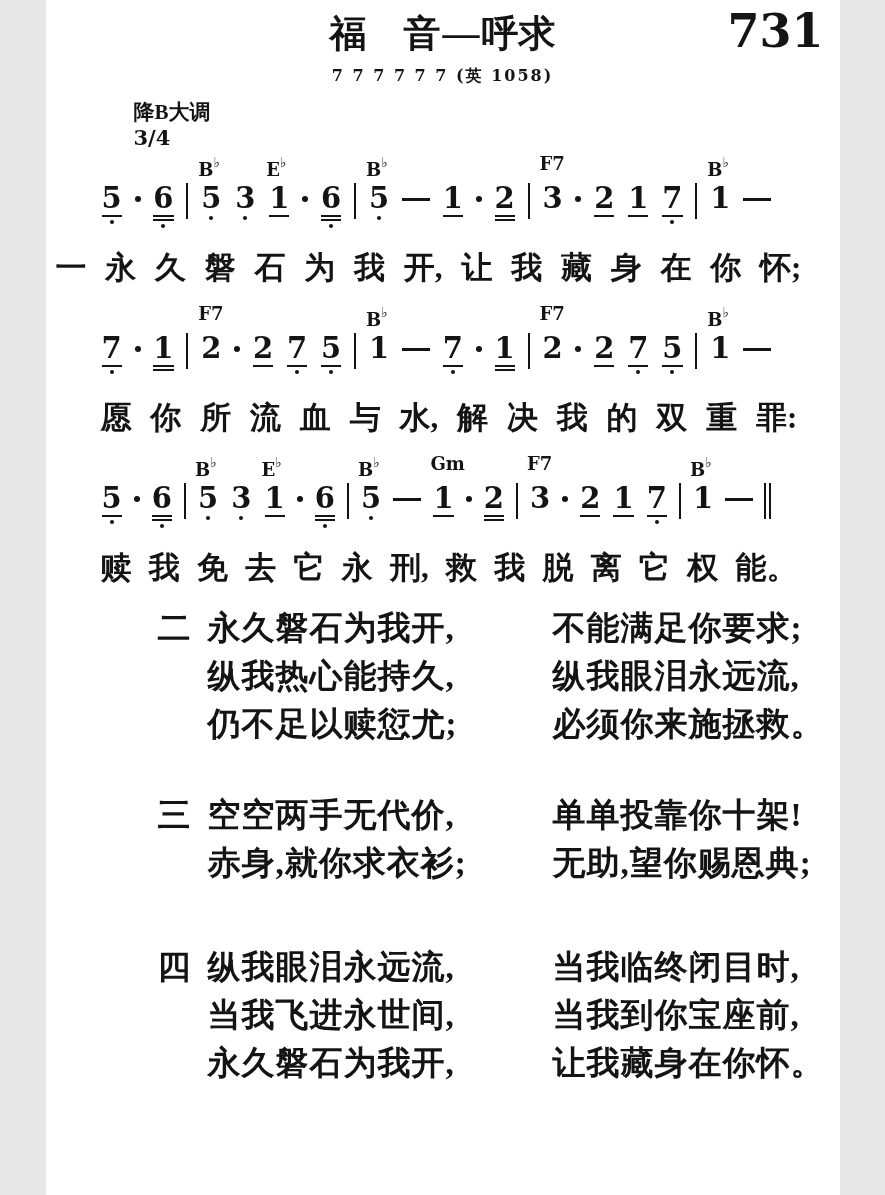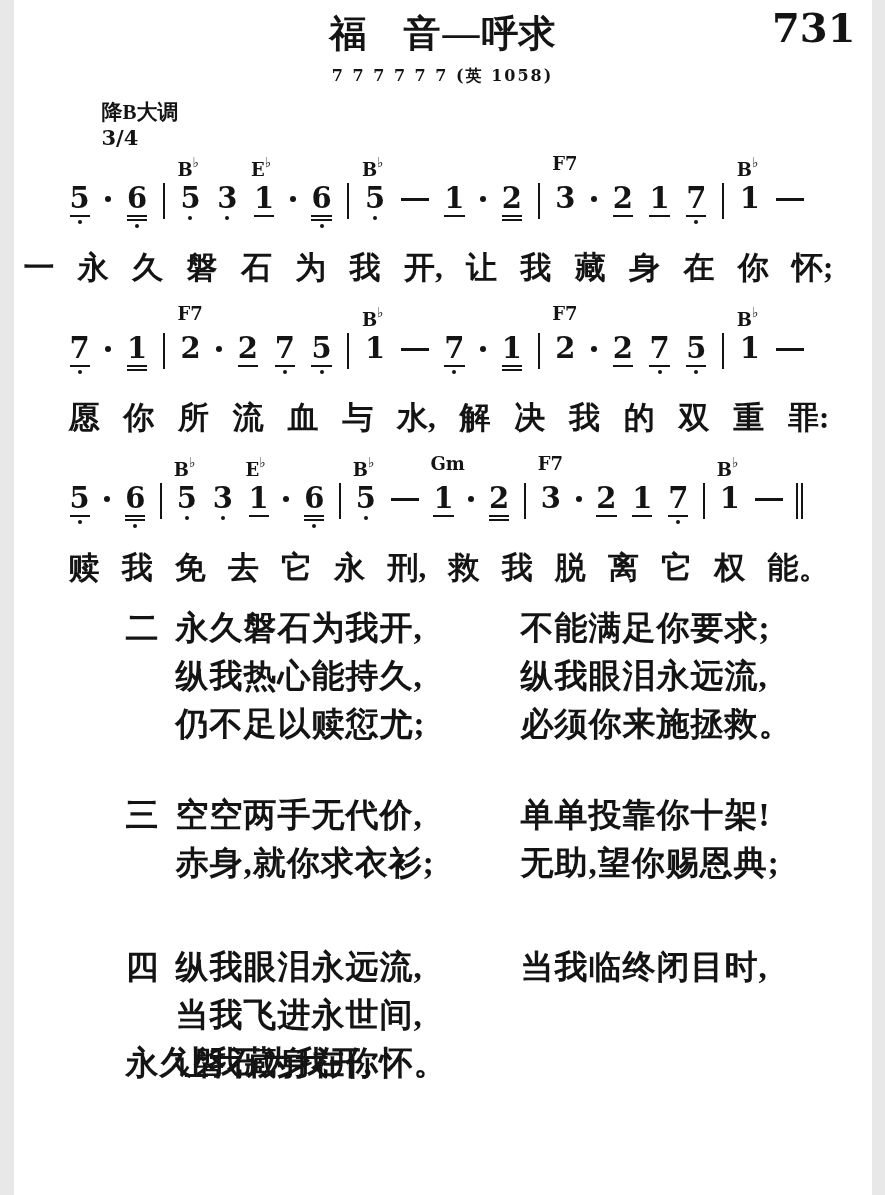--- a/index.html
+++ b/index.html
@@ -1,23 +1,23 @@
 <!DOCTYPE html>
 <html><head>
 <meta charset="utf-8">
 <style>
   html,body{margin:0;padding:0;background:#e8e8e8;}
-  .page{width:858px;height:1195px;margin:0 auto;background:#ffffff;color:#141414;
+  .page{width:794px;height:1195px;margin:0 auto;background:#ffffff;color:#141414;
         position:relative;overflow:hidden;font-family:"Liberation Serif",serif;}
   
   .header{position:relative;padding-top:12px;}
   .title{text-align:center;font-size:37px;font-weight:bold;line-height:44px;}
   .title .t-main,.title .t-sub{font-family:"Liberation Sans",sans-serif;font-weight:bold;}
   .title .t-dash{font-weight:bold;padding:0 2px;}
-  .page-number{position:absolute;top:4px;right:16px;font-size:40px;font-weight:bold;
+  .page-number{position:absolute;top:4px;right:16px;font-size:46px;font-weight:bold;
                font-family:"DejaVu Serif",serif;}
   .meter{text-align:center;margin-top:10px;font-size:16px;font-weight:bold;
          font-family:"DejaVu Serif",serif;letter-spacing:2px;}
   .keyrow{display:flex;justify-content:space-between;margin:12px 95px 0 88px;
           font-size:21px;font-weight:bold;line-height:26px;flex-direction:column;}
   .time{font-family:"DejaVu Serif",serif;}
   
   .systems{margin-top:0;}
   .system{margin-bottom:12px;}
   .music-row{display:flex;justify-content:space-between;align-items:flex-start;
@@ -378,18 +378,19 @@
         <span class="vleft">赤身,就你求衣衫;</span>
         <span class="vright">无助,望你赐恩典;</span>
         <span class="vnum"></span>
       </div>
       <div class="verse">
         <span class="vnum">四</span>
         <span class="vleft">纵我眼泪永远流,</span>
         <span class="vright">当我临终闭目时,</span>
         <span class="vnum"></span>
         <span class="vleft">当我飞进永世间,</span>
+        <span class="vright">当我到你宝座前,</span>
         <span class="vnum"></span>
         <span class="vleft">永久磐石为我开,</span>
         <span class="vright">让我藏身在你怀。</span>
       </div>
     </div>
 </div>
 
 </body></html>

